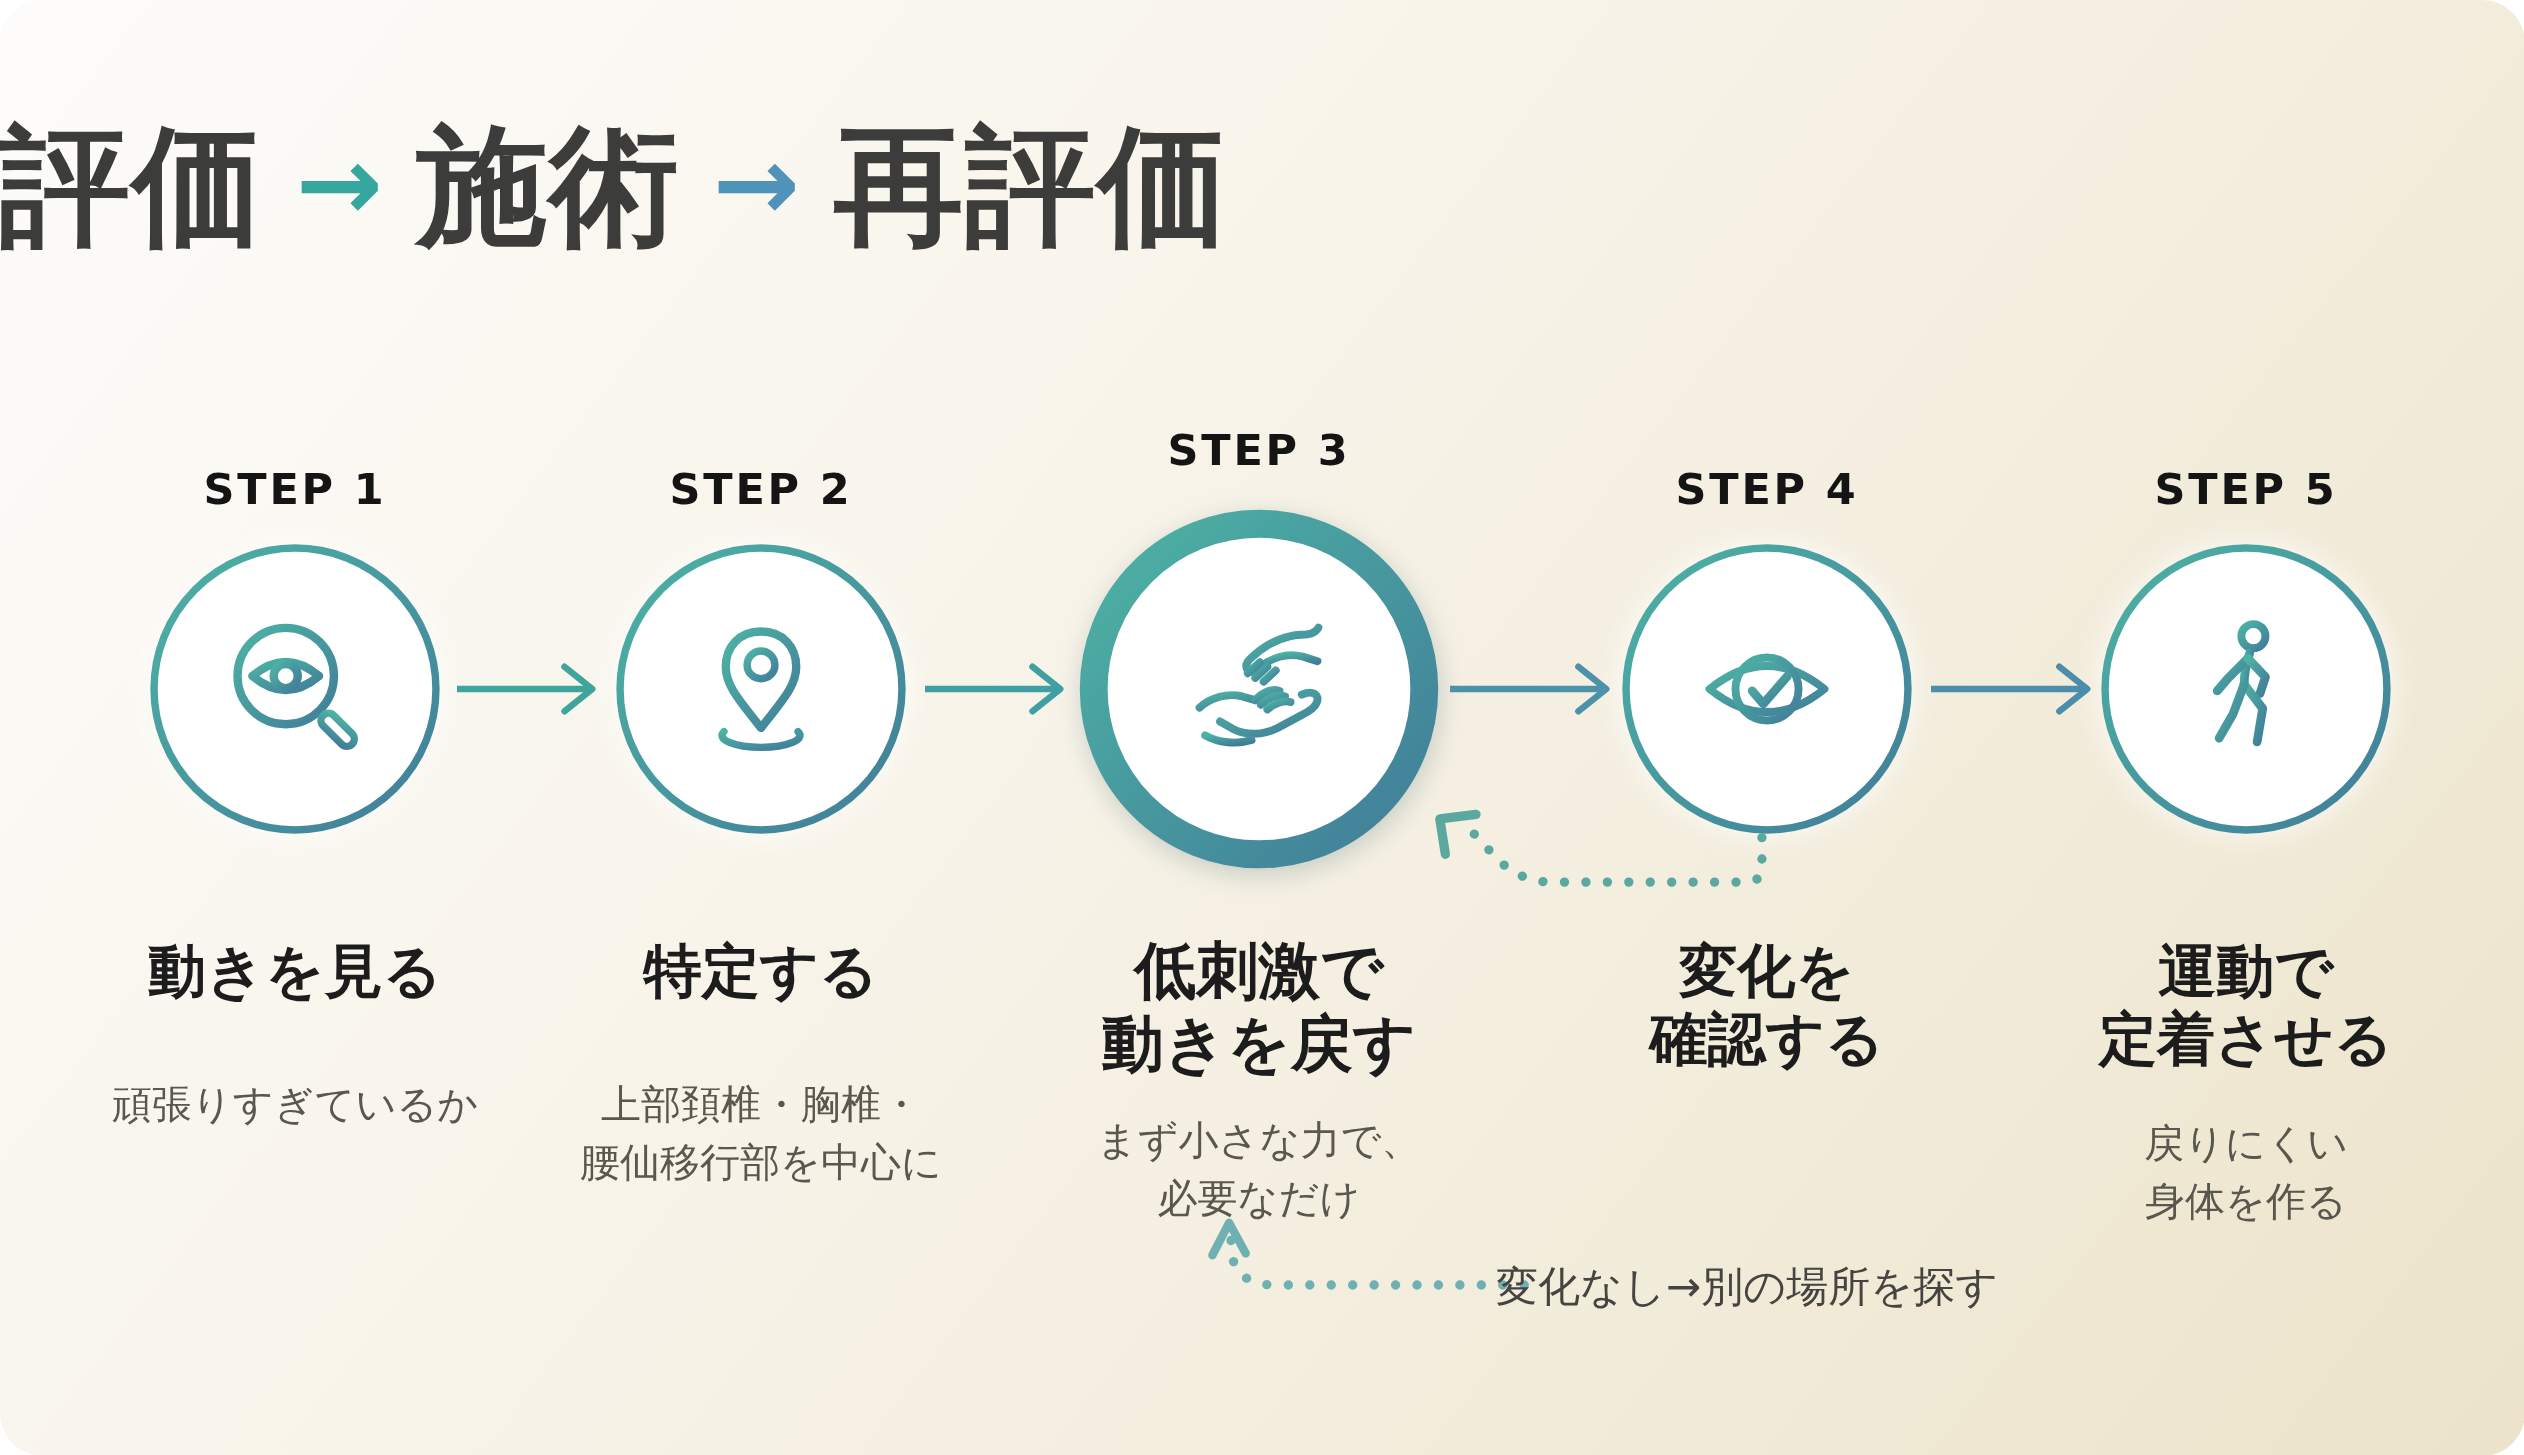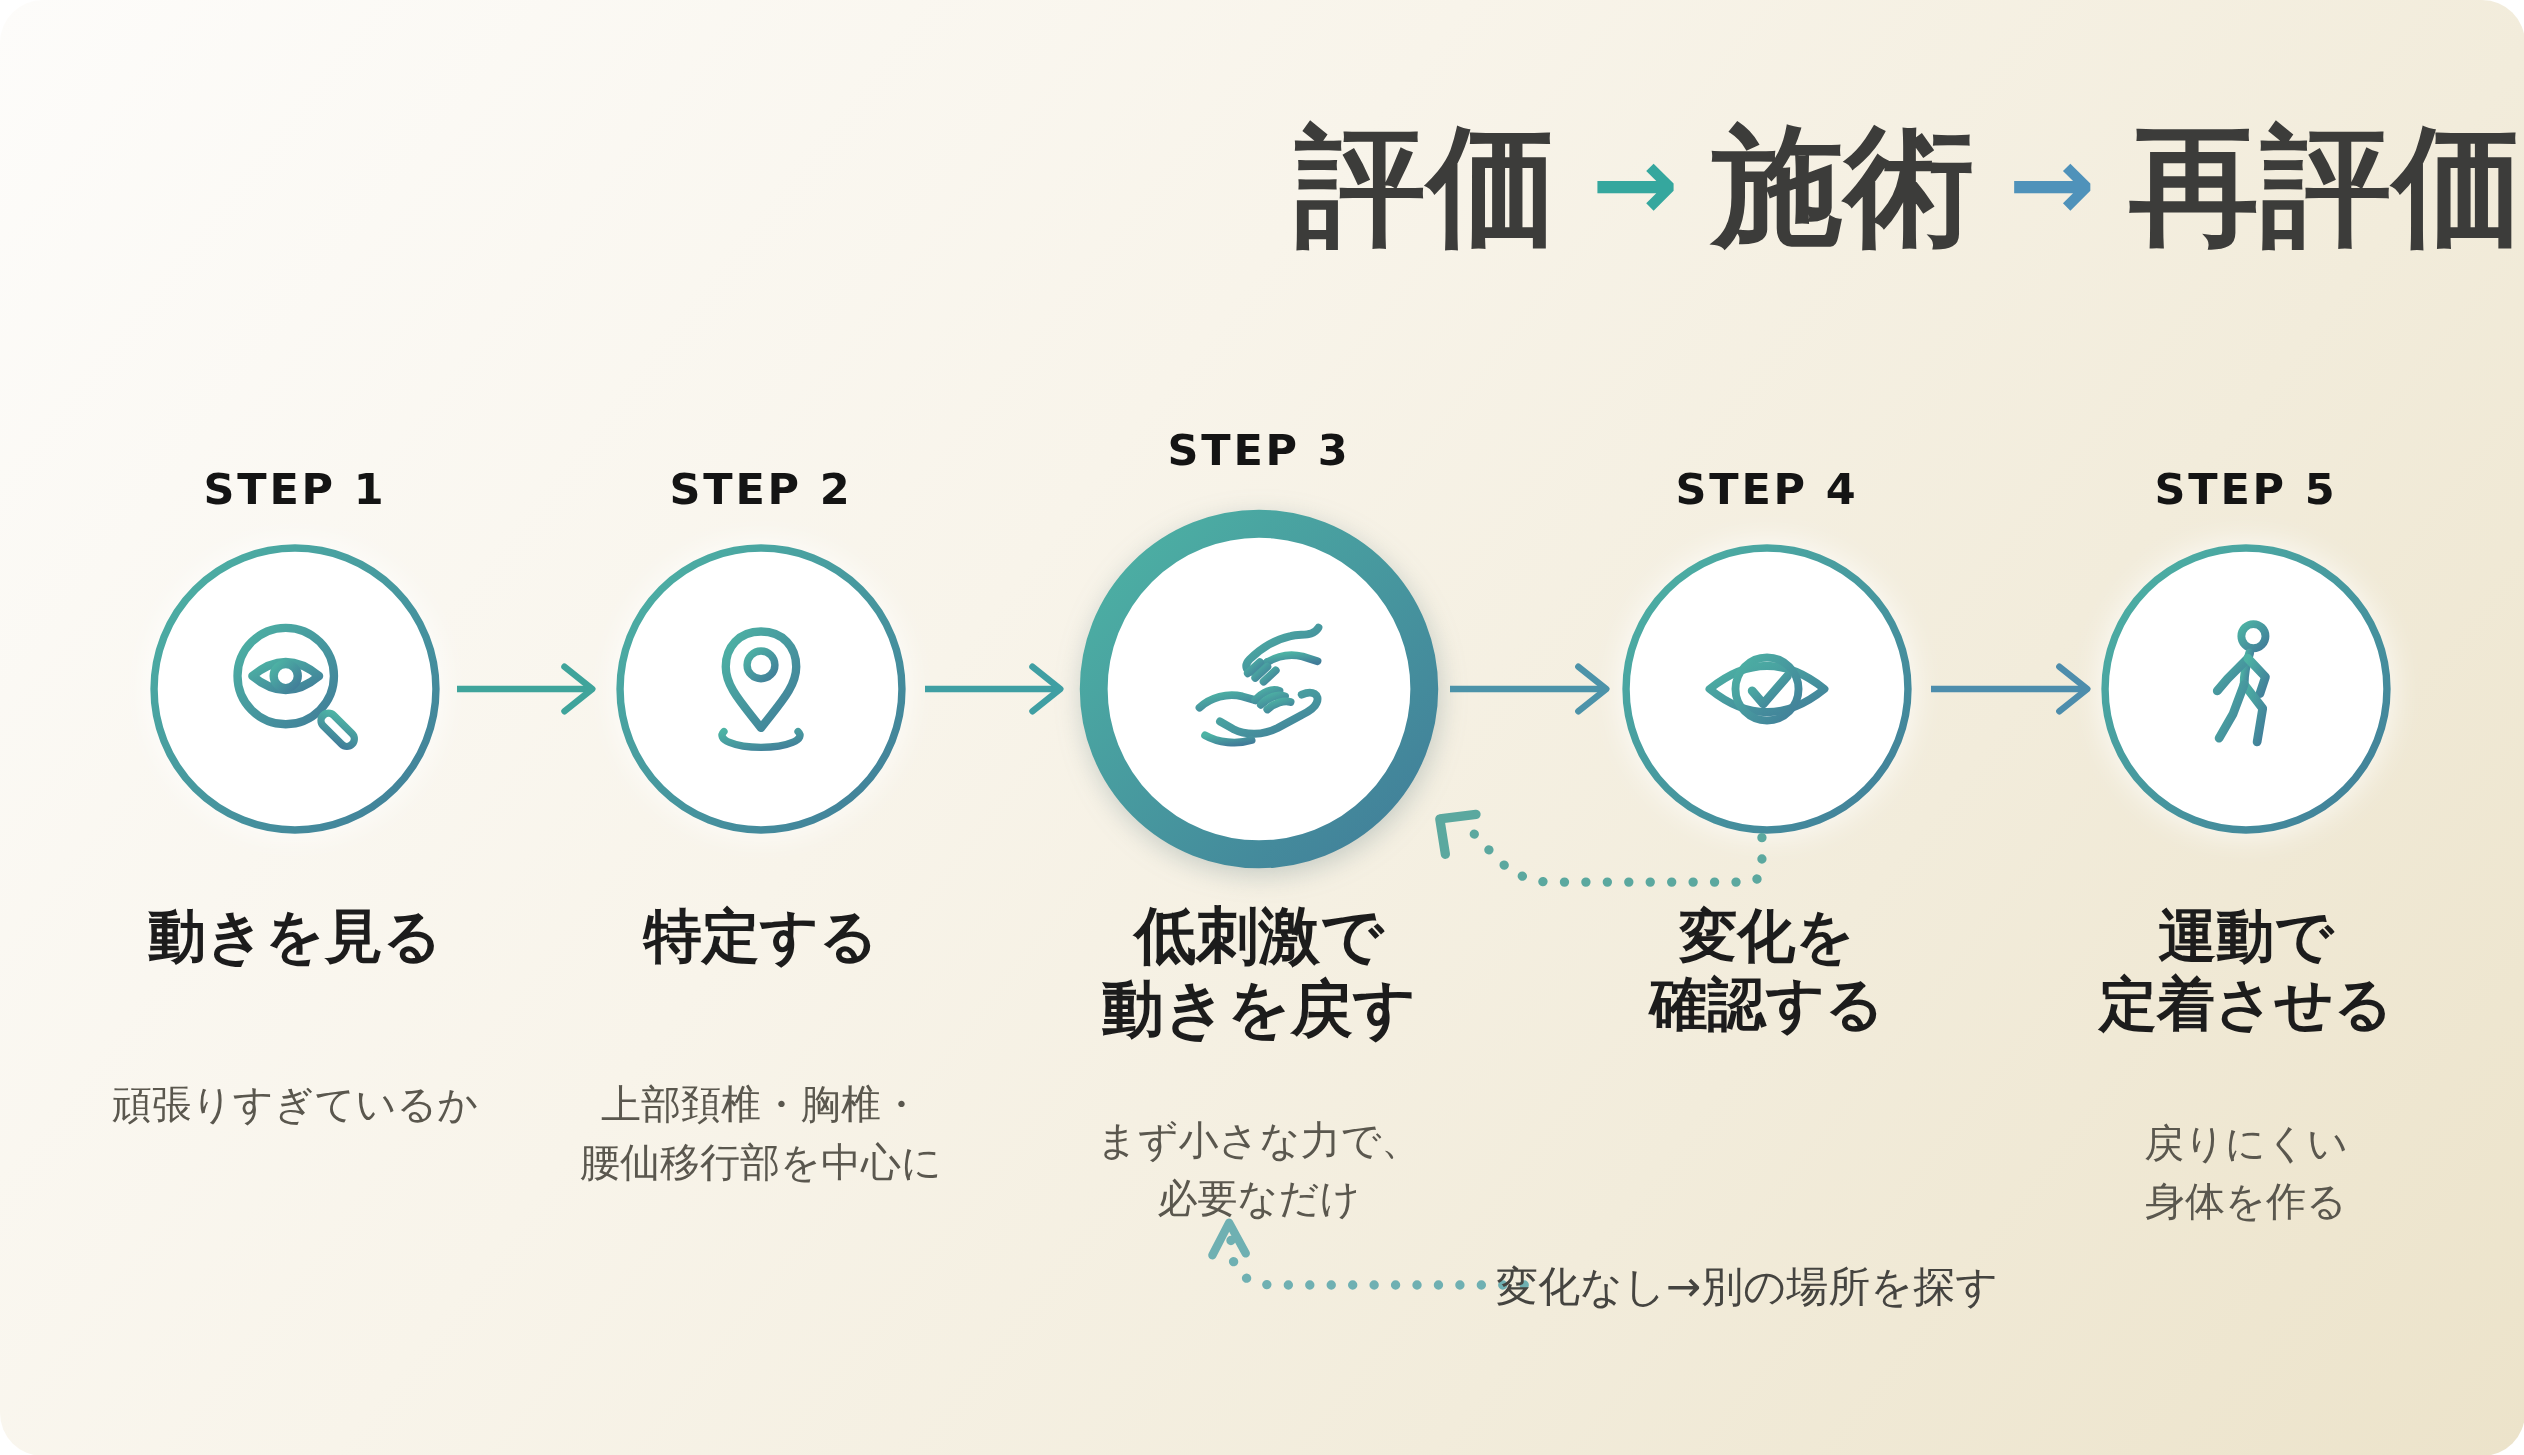--- a/index.html
+++ b/index.html
@@ -5,36 +5,36 @@
   html,body{margin:0;padding:0;background:#ffffff;}
   #canvas{
     position:relative;width:2525px;height:1456px;overflow:hidden;
     border-radius:43px;
     background:linear-gradient(128deg,#fdfcfa 0%,#f8f4ea 40%,#f2ecdb 70%,#ece3ca 100%);
     font-family:"DejaVu Sans","Liberation Sans",sans-serif;
   }
   
   .title{
     position:absolute;top:100px;left:0;width:100%;
-    text-align:right;font-size:130px;font-weight:900;color:#3c3c3a;
+    text-align:left;font-size:130px;font-weight:900;color:#3c3c3a;
     letter-spacing:1.9px;white-space:nowrap;
   }
   .title .t-arrow{font-size:104px;font-weight:700;vertical-align:11px;margin:0 32px;}
   .title .t-arrow.a1{color:#35a79e;}
   .title .t-arrow.a2{color:#4f92ba;}
   
   .step-label{
     position:absolute;width:408px;text-align:center;
     font-size:43px;font-weight:800;color:#141414;letter-spacing:2.8px;white-space:nowrap;
   }
   .circle-svg{position:absolute;filter:drop-shadow(0 0 16.7px rgba(255,255,255,0.85));}
   .circle-svg.big{filter:drop-shadow(2.8px 7.4px 13px rgba(80,110,120,0.28));}
   .heading{
     position:absolute;width:520px;text-align:center;
-    font-size:58px;font-weight:900;color:#1c1c1c;line-height:1.18;white-space:nowrap;
+    font-size:58px;font-weight:900;color:#1c1c1c;line-height:1.18;white-space:nowrap;margin-top:35px;
   }
   .heading.big{font-size:62px;}
   .desc{
     position:absolute;width:520px;text-align:center;
     font-size:40px;font-weight:500;color:#5a574e;line-height:1.45;white-space:nowrap;
   }
   .harrow{position:absolute;top:661px;height:56px;}
   #feedback-layer{position:absolute;left:0;top:0;width:2525px;height:1456px;pointer-events:none;}
   .note{
     position:absolute;left:1496px;top:1259px;

